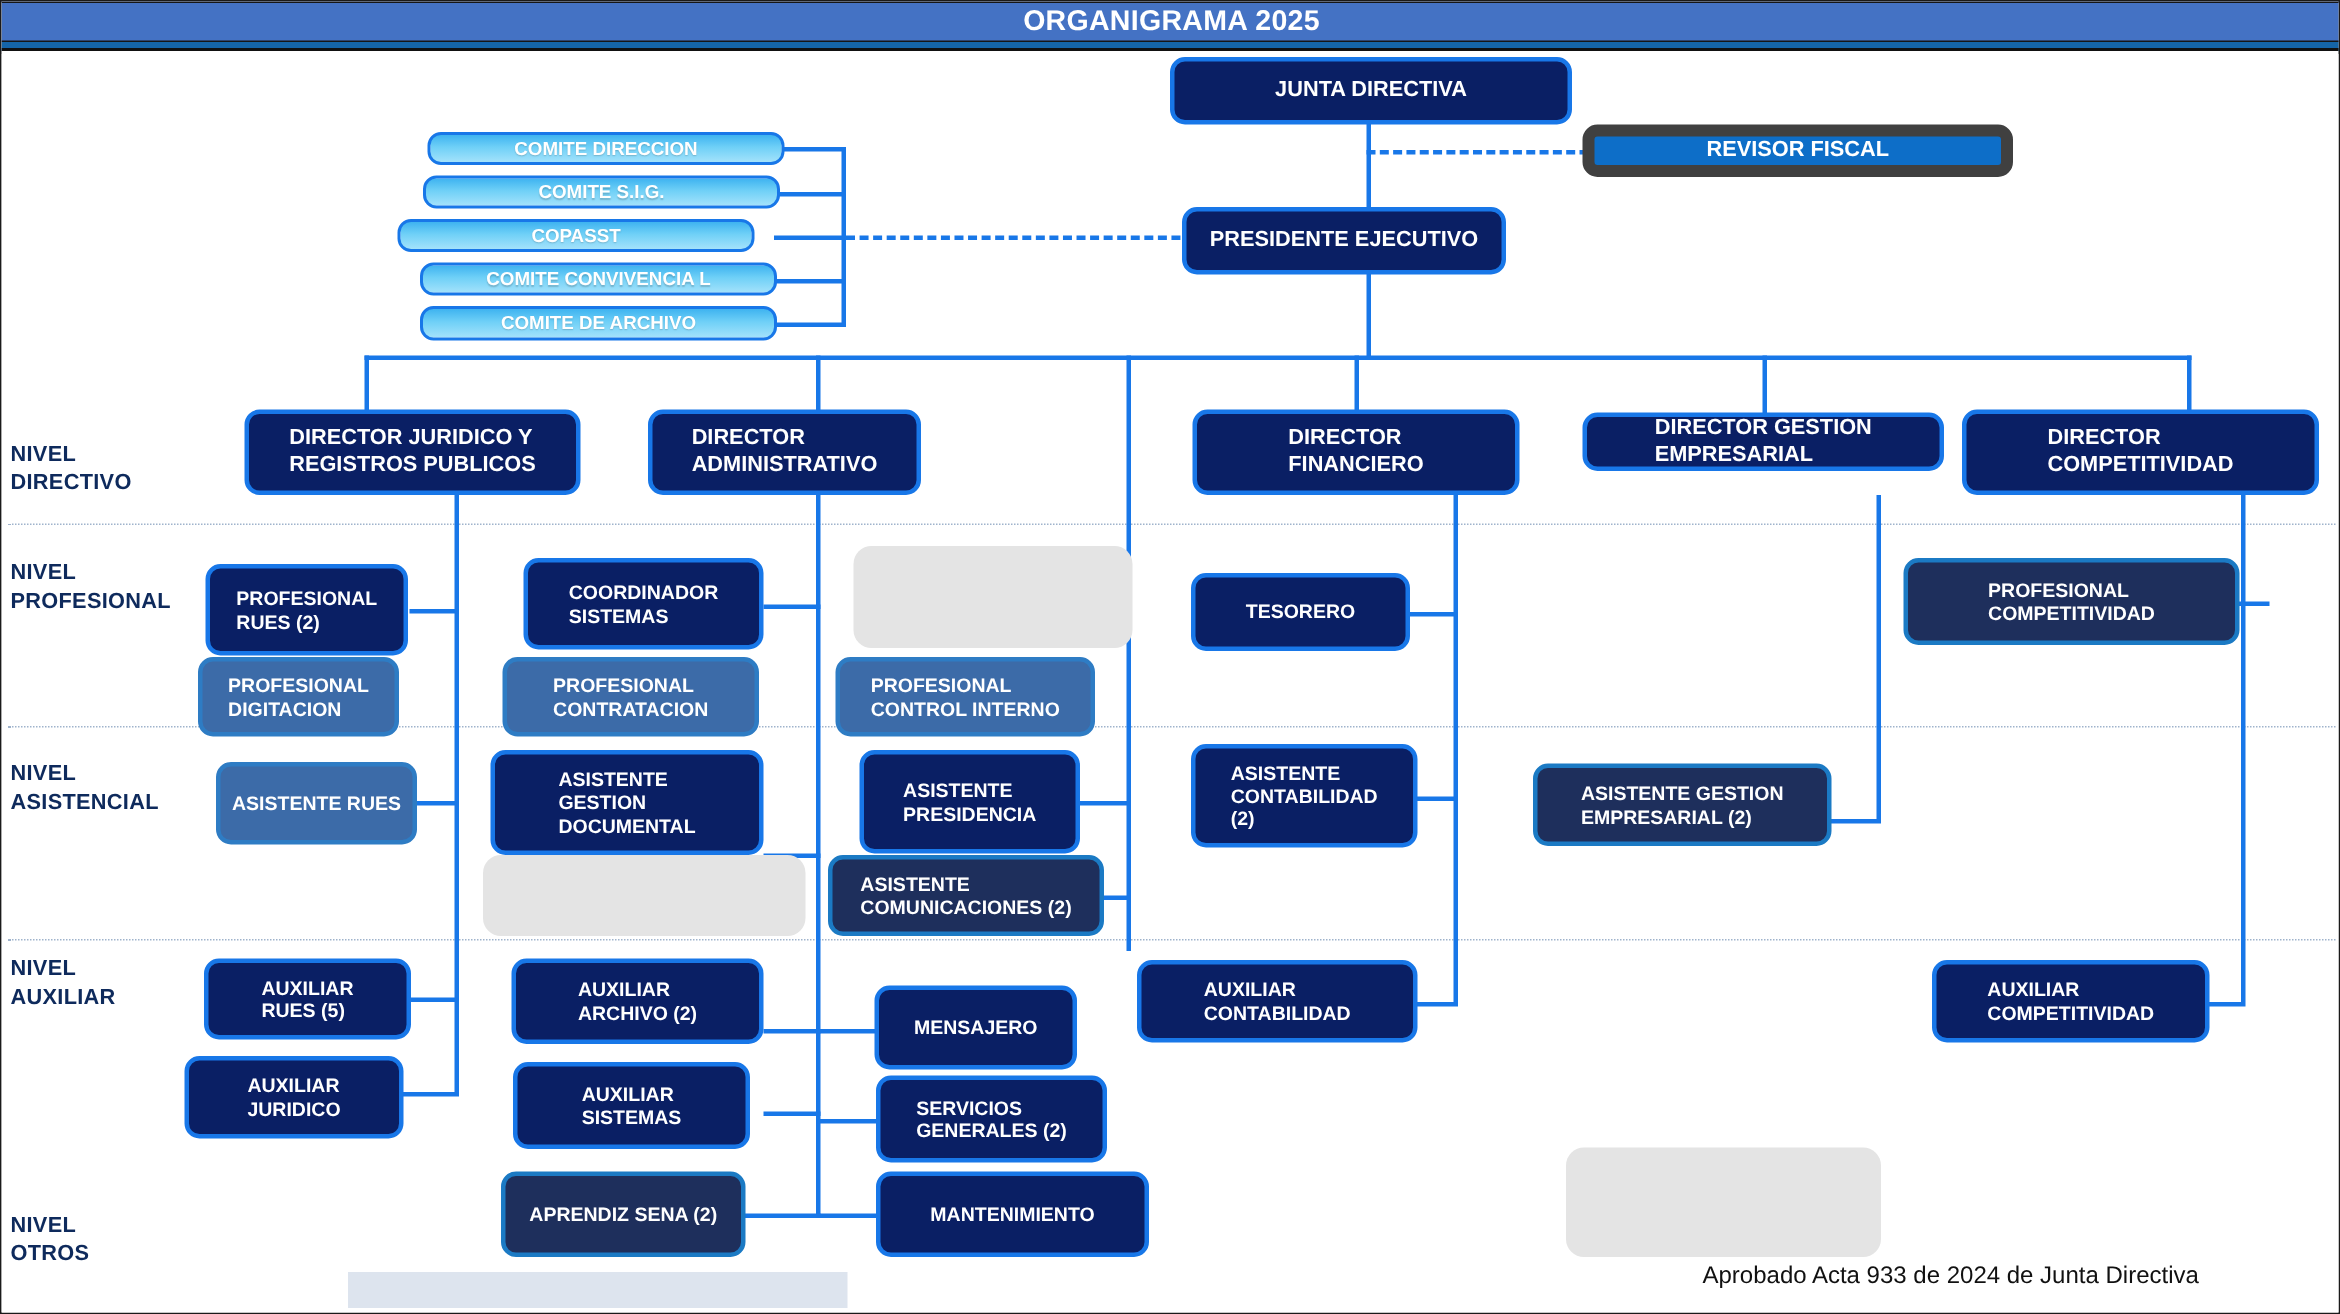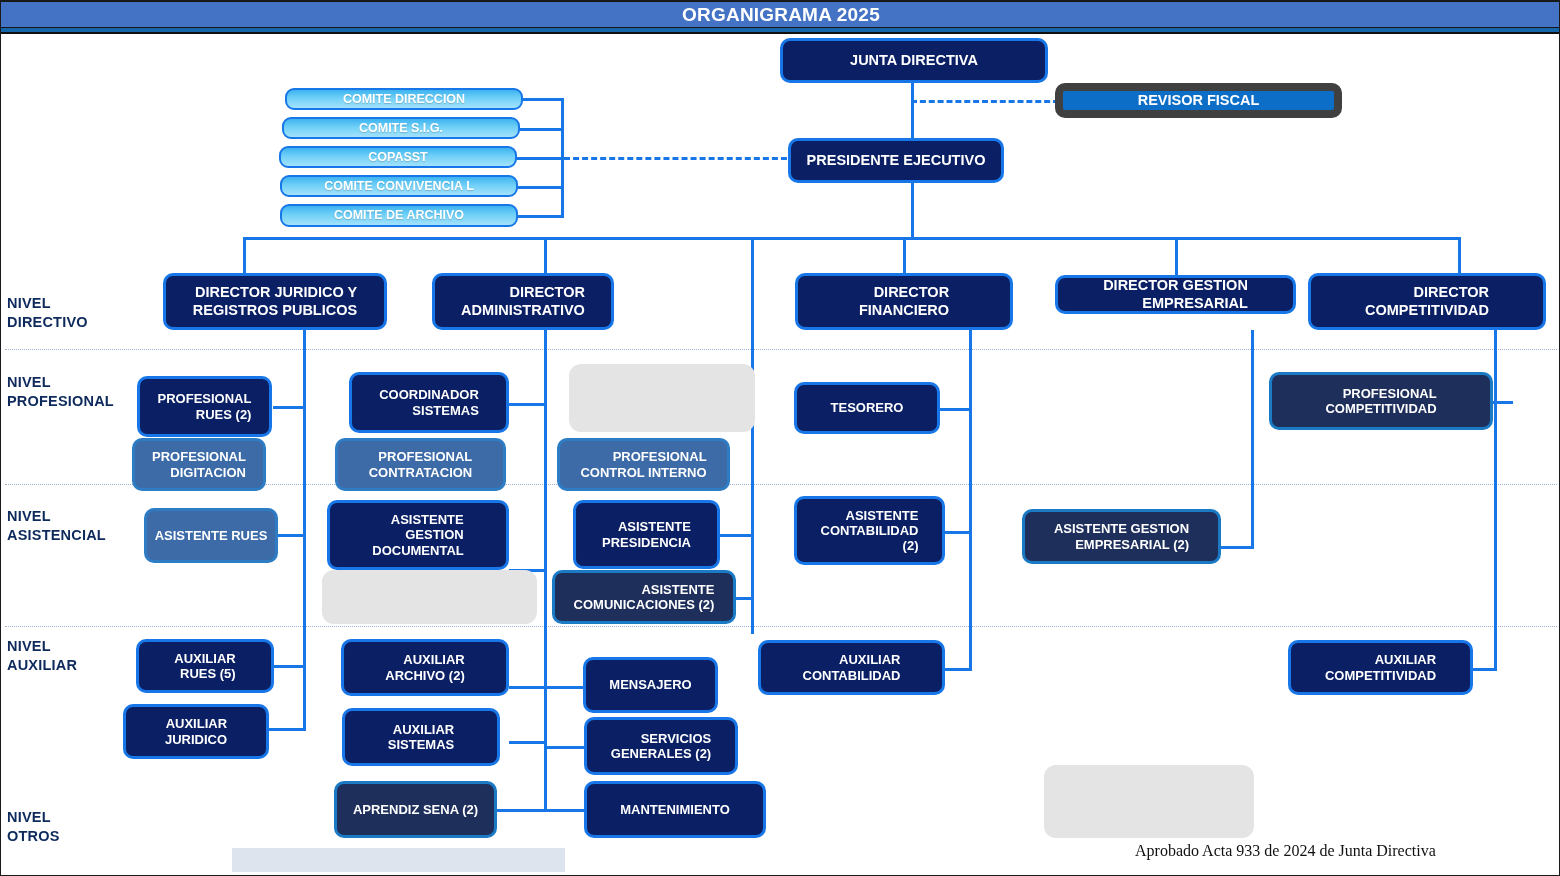--- a/index.html
+++ b/index.html
@@ -76,21 +76,21 @@
     height: 0;
     border-top: 3px dashed #1877E8;
   }
 
   
   .node {
     position: absolute;
     display: flex;
     align-items: center;
     justify-content: center;
-    text-align: right;
+    text-align: left;
     color: #ffffff;
     font-weight: bold;
     line-height: 1.18;
     border-radius: 10px;
     padding: 2px 6px;
     white-space: pre-line;
     z-index: 5;
   }
   
   .node.navy {
@@ -242,21 +242,21 @@
     <div class="strip" style="left:231px; top:812px; width:333px; height:24px;"></div>
 
     <div class="node top" style="left:779px; top:2px; width:268px; height:45px;">JUNTA DIRECTIVA</div>
 
     <div class="node brightblue" style="left:1054px; top:47px; width:287px; height:35px;">REVISOR FISCAL</div>
 
     <div class="node top" style="left:787px; top:102px; width:216px; height:45px;">PRESIDENTE EJECUTIVO</div>
 
     <div class="node pill" style="left:284px; top:52px; width:238px; height:22px;">COMITE  DIRECCION</div>
     <div class="node pill" style="left:281px; top:81px; width:238px; height:22px;">COMITE  S.I.G.</div>
-    <div class="node pill" style="left:278px; top:110px; width:238px; height:22px;">COPASST</div>
+    <div class="node pill" style="left:264px; top:110px; width:238px; height:22px;">COPASST</div>
     <div class="node pill" style="left:279px; top:139px; width:238px; height:22px;">COMITE  CONVIVENCIA  L</div>
     <div class="node pill" style="left:279px; top:168px; width:238px; height:23px;">COMITE  DE ARCHIVO</div>
 
     <div class="node top" style="left:162px; top:237px; width:224px; height:57px;">DIRECTOR JURIDICO Y
 REGISTROS  PUBLICOS</div>
     <div class="node top" style="left:431px; top:237px; width:182px; height:57px;">DIRECTOR
 ADMINISTRATIVO</div>
     <div class="node top" style="left:794px; top:237px; width:218px; height:57px;">DIRECTOR
 FINANCIERO</div>
     <div class="node top" style="left:1054px; top:239px; width:241px; height:39px;">DIRECTOR GESTION
@@ -316,16 +316,16 @@
     <div class="node navy" style="left:583px; top:745px; width:182px; height:57px;">MANTENIMIENTO</div>
 
     <div class="node navy" style="left:757px; top:604px; width:187px; height:55px;">AUXILIAR
 CONTABILIDAD</div>
 
     <div class="node navy" style="left:1287px; top:604px; width:185px; height:55px;">AUXILIAR
 COMPETITIVIDAD</div>
 
     <div class="node slate" style="left:333px; top:745px; width:163px; height:57px;">APRENDIZ SENA (2)</div>
 
-    <div id="footer-note" style="left:1134px; top:806px;font-family:Liberation Serif, serif;">Aprobado Acta 933 de 2024 de Junta Directiva</div>
+    <div id="footer-note" style="left:1134px; top:806px;">Aprobado Acta 933 de 2024 de Junta Directiva</div>
 
   </div>
 </div>
 
 </body></html>

